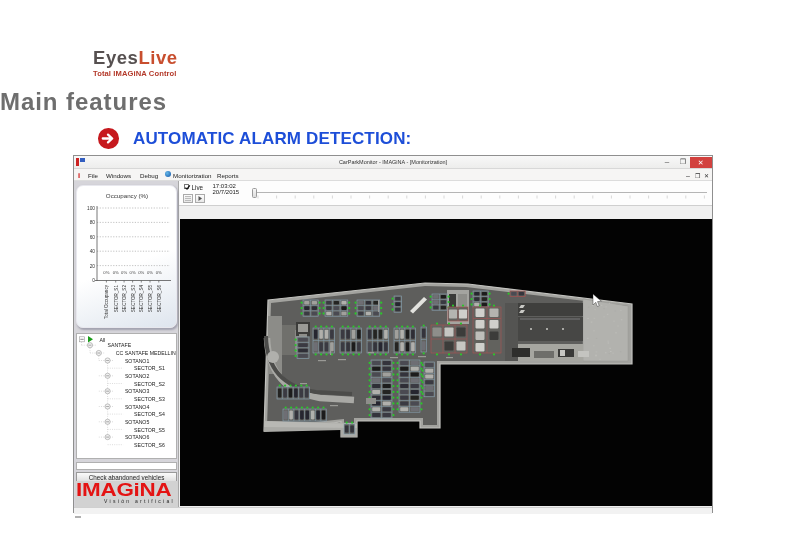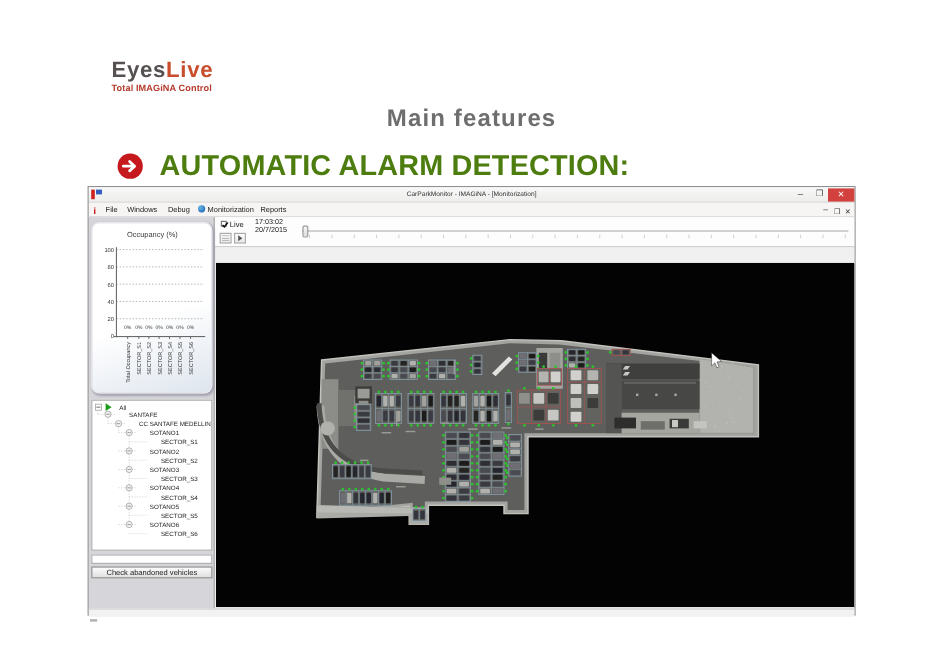--- a/index.html
+++ b/index.html
@@ -3,27 +3,27 @@
 * { margin:0; padding:0; box-sizing:border-box; }
 body { width:786px; height:550px; background:#fff; font-family:"Liberation Sans", sans-serif; position:relative; overflow:hidden; }
 .abs { position:absolute; }
 </style></head><body>
 
 <div class="abs" style="left:93px; top:49px; line-height:1">
   <div style="font-size:18.5px; font-weight:bold; letter-spacing:0.55px"><span style="color:#565050">Eyes</span><span style="color:#c84e2e">Live</span></div>
   <div style="font-size:7.6px; font-weight:bold; color:#b43a2b; margin-top:2px; letter-spacing:0.1px">Total IMAGiNA Control</div>
 </div>
 
-<div class="abs" style="left:0; top:88px; width:786px; text-align:center; font-size:20px; font-weight:bold; letter-spacing:0.95px; color:#6e6e6e">Main features</div>
+<div class="abs" style="left:0; top:88px; width:786px; text-align:left; font-size:24px; font-weight:bold; letter-spacing:0.95px; color:#6e6e6e">Main features</div>
 
 <div class="abs" style="left:98px; top:128px; width:20.5px; height:20.5px; border-radius:50%; background:#c6191e"></div>
 <svg class="abs" style="left:98px; top:128px" width="21" height="21" viewBox="0 0 21 21">
     <path d="M4.8 10.5 H13.6 M10 6.6 L14.2 10.5 L10 14.4" stroke="#fff" stroke-width="2.3" fill="none" stroke-linecap="round" stroke-linejoin="round"></path>
   </svg>
-<div class="abs" style="left:133px; top:130px; font-size:24px; font-weight:bold; color:#4d7c0f; letter-spacing:0.15px; line-height:17.5px">AUTOMATIC ALARM DETECTION:</div>
+<div class="abs" style="left:133px; top:130px; font-size:17px; font-weight:bold; color:#1d4ed8; letter-spacing:0.15px; line-height:17.5px">AUTOMATIC ALARM DETECTION:</div>
 
 <div class="abs" style="left:73px; top:155px; width:640px; height:358px; border:1px solid #8f8f8f; background:#f0f0f0">
 
   <div class="abs" style="left:0; top:0; width:638px; height:12.5px; background:linear-gradient(#f8f8f8,#ededec); border-bottom:1px solid #d8d8d8">
     <span class="abs" style="left:2px; top:1.5px; width:3px; height:8px; background:#c22; "></span>
     <span class="abs" style="left:6px; top:1.5px; width:5px; height:4px; background:#335ec0"></span>
     <div class="abs" style="left:0; top:0; width:100%; text-align:center; font-size:5.5px; color:#333; line-height:12px">CarParkMonitor - IMAGiNA - [Monitorization]</div>
 
     <div class="abs" style="left:586px; top:0px; width:14px; text-align:center; font-size:8px; color:#444; line-height:11px">–</div>
     <div class="abs" style="left:602px; top:0px; width:14px; text-align:center; font-size:7px; color:#444; line-height:11px">❐</div>
@@ -185,20 +185,24 @@
         <line x1="32.2" y1="256.1" x2="35.0" y2="256.1" stroke="#777" stroke-width="0.6"></line>
         <line x1="24.799999999999997" y1="256.1" x2="39.9" y2="256.1" stroke="#bbb" stroke-width="0.5" stroke-dasharray="1 1.2"></line>
         <text x="60.099999999999994" y="265.9" font-size="5.2" fill="#1a1a1a">SECTOR_S6</text>
         <line x1="33.599999999999994" y1="263.7" x2="49.1" y2="263.7" stroke="#bbb" stroke-width="0.5" stroke-dasharray="1 1.2"></line>
       </svg>
 
     <div class="abs" style="left:2px; top:281px; width:101px; height:7.5px; background:#fff; border:1px solid #b0b0b0"></div>
 
     <div class="abs" style="left:2px; top:291px; width:101px; height:9.5px; background:linear-gradient(#fbfbfb,#e0e0e0); border:1px solid #999; font-size:6.3px; color:#222; text-align:center; line-height:9px">Check abandoned vehicles</div>
 
+    <div class="abs" style="left:1px; top:300px; width:103px; height:26px; background:#d2d2d2">
+      <div style="font-size:19px; font-weight:bold; color:#e41313; letter-spacing:-0.2px; line-height:1; margin-left:0.5px; margin-top:-1px; transform:scaleX(1.18); transform-origin:left top; white-space:nowrap">IMAGiNA</div>
+      <div style="font-size:5px; color:#222; letter-spacing:2.3px; margin-left:29px; margin-top:-1px">Visión artificial</div>
+    </div>
   </div>
 
   <div class="abs" style="left:0; top:351px; width:638px; height:7px; background:#f2f2f2; border-top:1px solid #d0d0d0"></div>
 </div>
 
 <svg width="532" height="287" viewBox="180 219 532 287" style="position:absolute;left:180px;top:219px">
     <rect x="180" y="219" width="532" height="287" fill="#030303"></rect>
     <polygon points="268,300 425,283 468,284 632,304 632,364 440,364 440,428 420,428 420,421 357,421 357,437 341,437 341,422 264,431" fill="#a3a39f" stroke="#c2c2be" stroke-width="1.2"></polygon>
     <polygon points="271,303 425,286 466,287 628,306 628,361 437,361 437,425 423,425 423,418 354,418 354,433 344,433 344,419 267,427" fill="#5e5e5c"></polygon>
     <polygon points="583,299 628,306 628,361 583,361" fill="#b2b2ae"></polygon>

